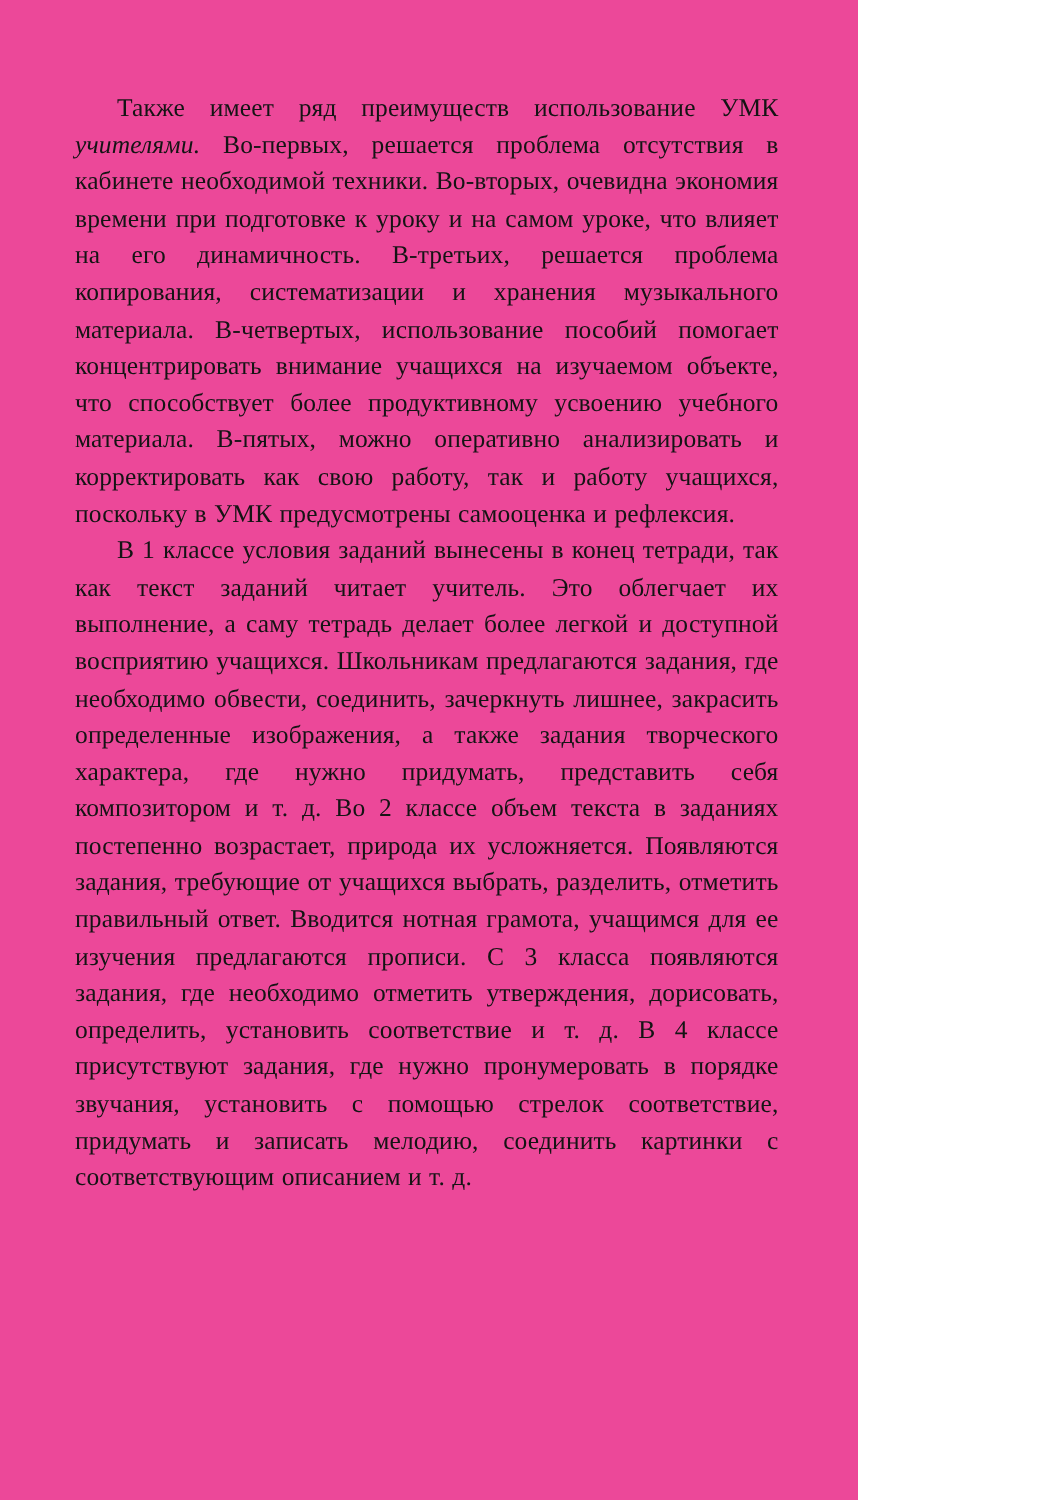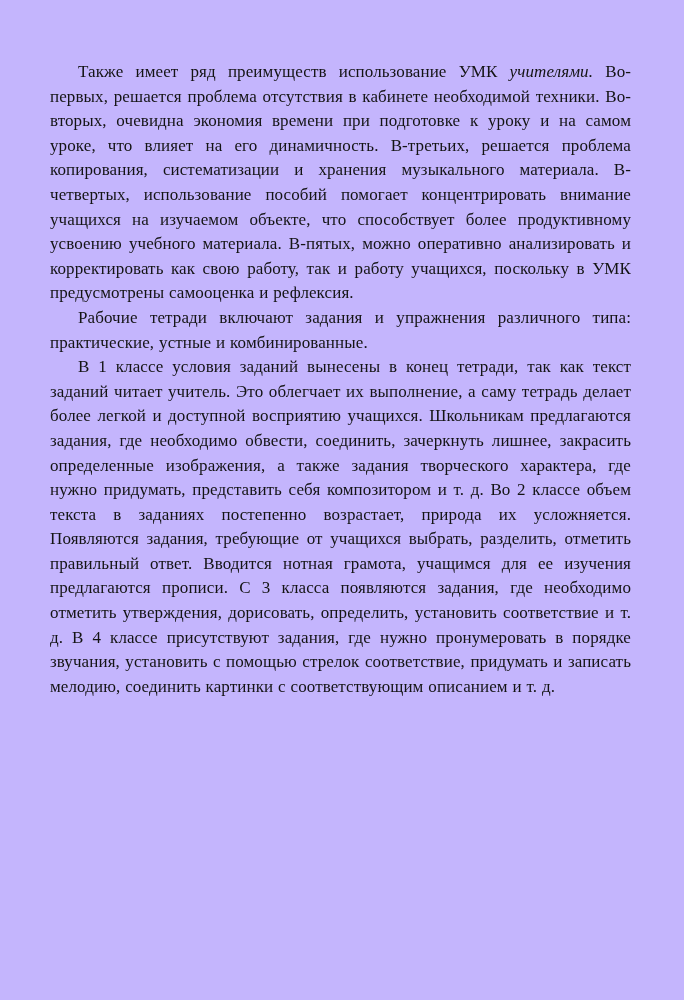--- a/index.html
+++ b/index.html
@@ -8,23 +8,23 @@
       background: #ffffff;
     }
     body {
       width: 700px;
       height: 1000px;
       overflow: hidden;
       font-family: "Liberation Serif", "DejaVu Serif", serif;
     }
     .page {
       box-sizing: border-box;
-      width: 684px;
+      width: 572px;
       height: 1000px;
-      background: #c4b5fd;
+      background: #ec4899;
       padding: 60px 53px 40px 50px;
     }
     .page p {
       margin: 0;
       padding: 0;
       font-size: 17px;
       line-height: 24.6px;
       color: #141414;
       text-align: justify;
       text-indent: 28px;
@@ -35,15 +35,14 @@
     }
     .page p em {
       font-style: italic;
     }
   </style>
 </head>
 <body>
 
 <div class="page">
   <p><span>Также имеет ряд преимуществ использование УМК </span><em>учителями.</em><span> Во-первых, решается проблема отсутствия в кабинете необходимой техники. Во-вторых, очевидна экономия времени при подготовке к уроку и на самом уроке, что влияет на его динамичность. В-третьих, решается проблема копирования, систематизации и хранения музыкального материала. В-четвертых, использование пособий помогает концентрировать внимание учащихся на изучаемом объекте, что способствует более продуктивному усвоению учебного материала. В-пятых, можно оперативно анализировать и корректировать как свою работу, так и работу учащихся, поскольку в УМК предусмотрены самооценка и рефлексия.</span></p>
-  <p>Рабочие тетради включают задания и упражнения различного типа: практические, устные и комбинированные.</p>
   <p>В 1 классе условия заданий вынесены в конец тетради, так как текст заданий читает учитель. Это облегчает их выполнение, а саму тетрадь делает более легкой и доступной восприятию учащихся. Школьникам предлагаются задания, где необходимо обвести, соединить, зачеркнуть лишнее, закрасить определенные изображения, а также задания творческого характера, где нужно придумать, представить себя композитором и т. д. Во 2 классе объем текста в заданиях постепенно возрастает, природа их усложняется. Появляются задания, требующие от учащихся выбрать, разделить, отметить правильный ответ. Вводится нотная грамота, учащимся для ее изучения предлагаются прописи. С 3 класса появляются задания, где необходимо отметить утверждения, дорисовать, определить, установить соответствие и т. д. В 4 классе присутствуют задания, где нужно пронумеровать в порядке звучания, установить с помощью стрелок соответствие, придумать и записать мелодию, соединить картинки с соответствующим описанием и т. д.</p>
 </div>
 
 </body></html>

